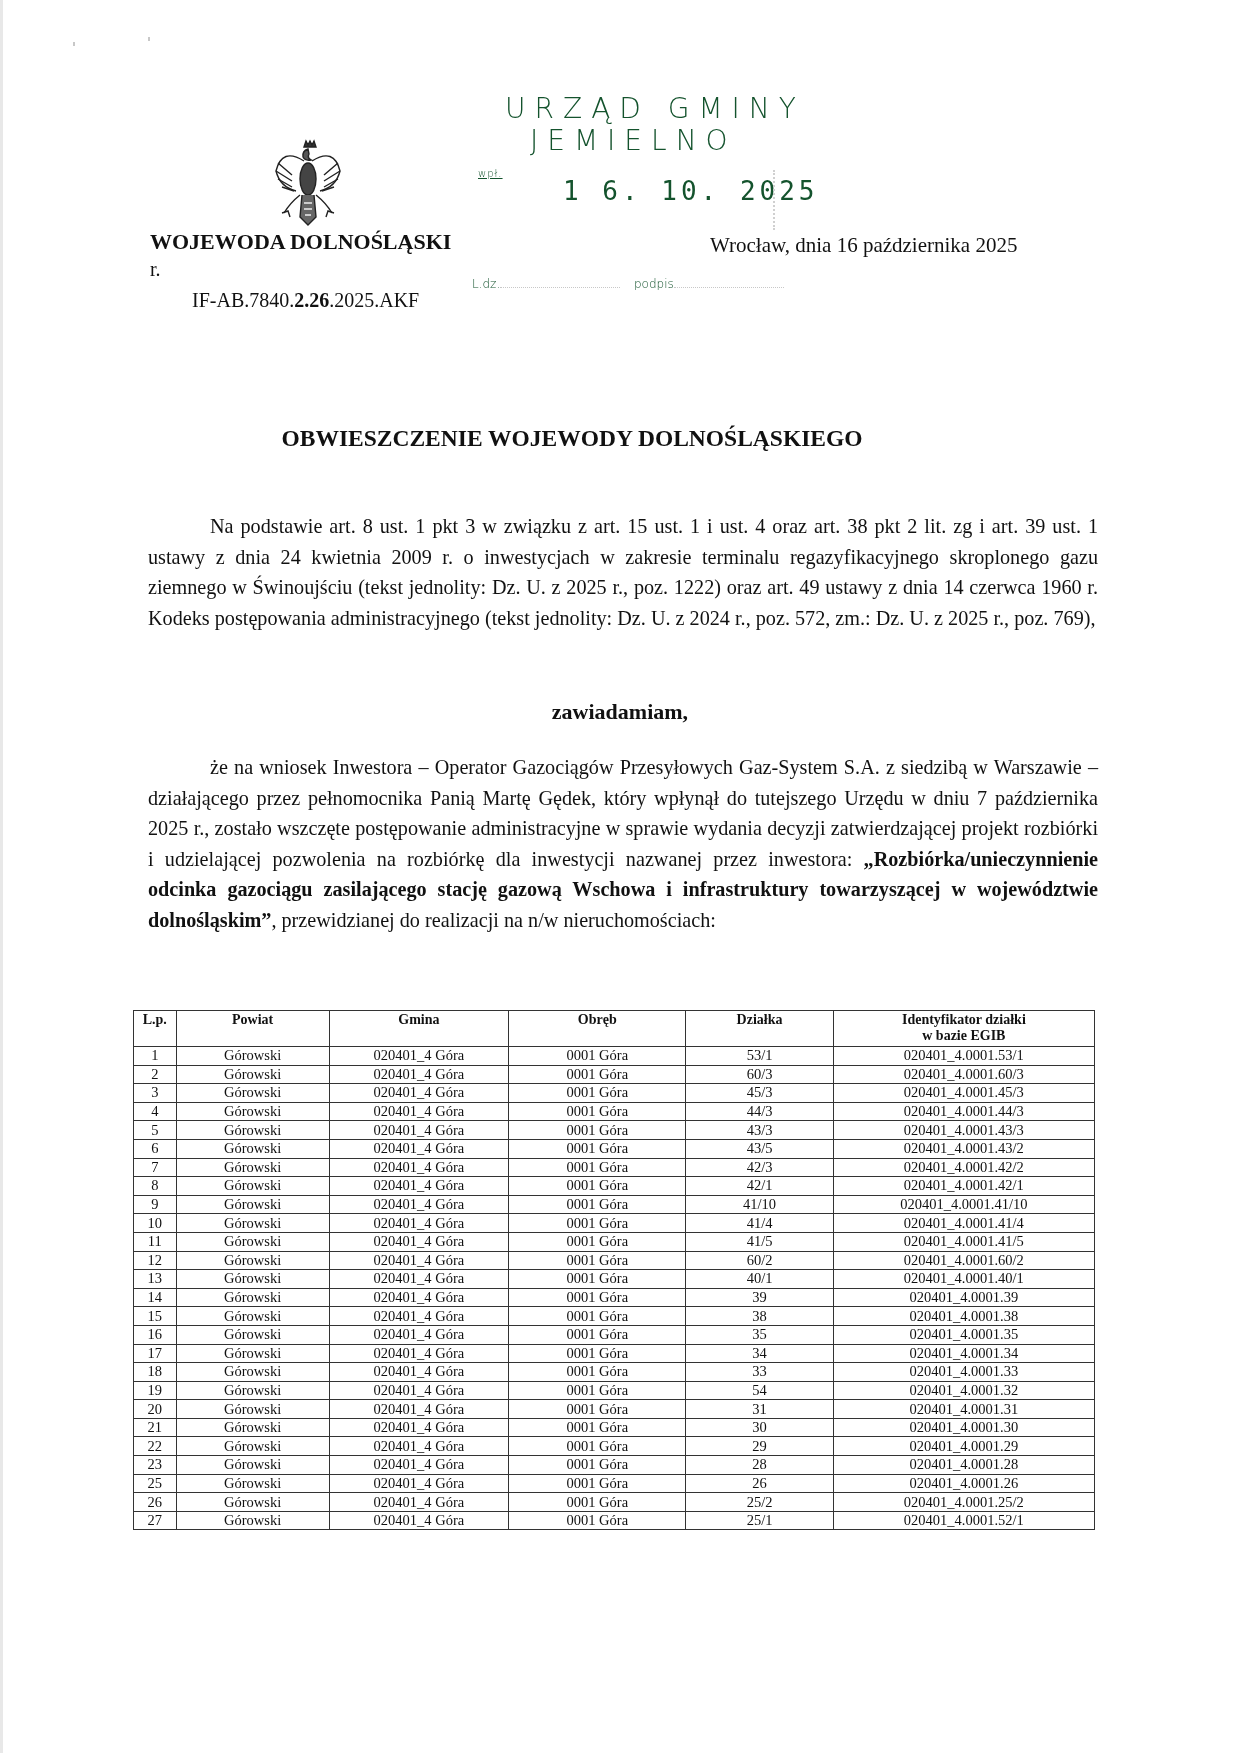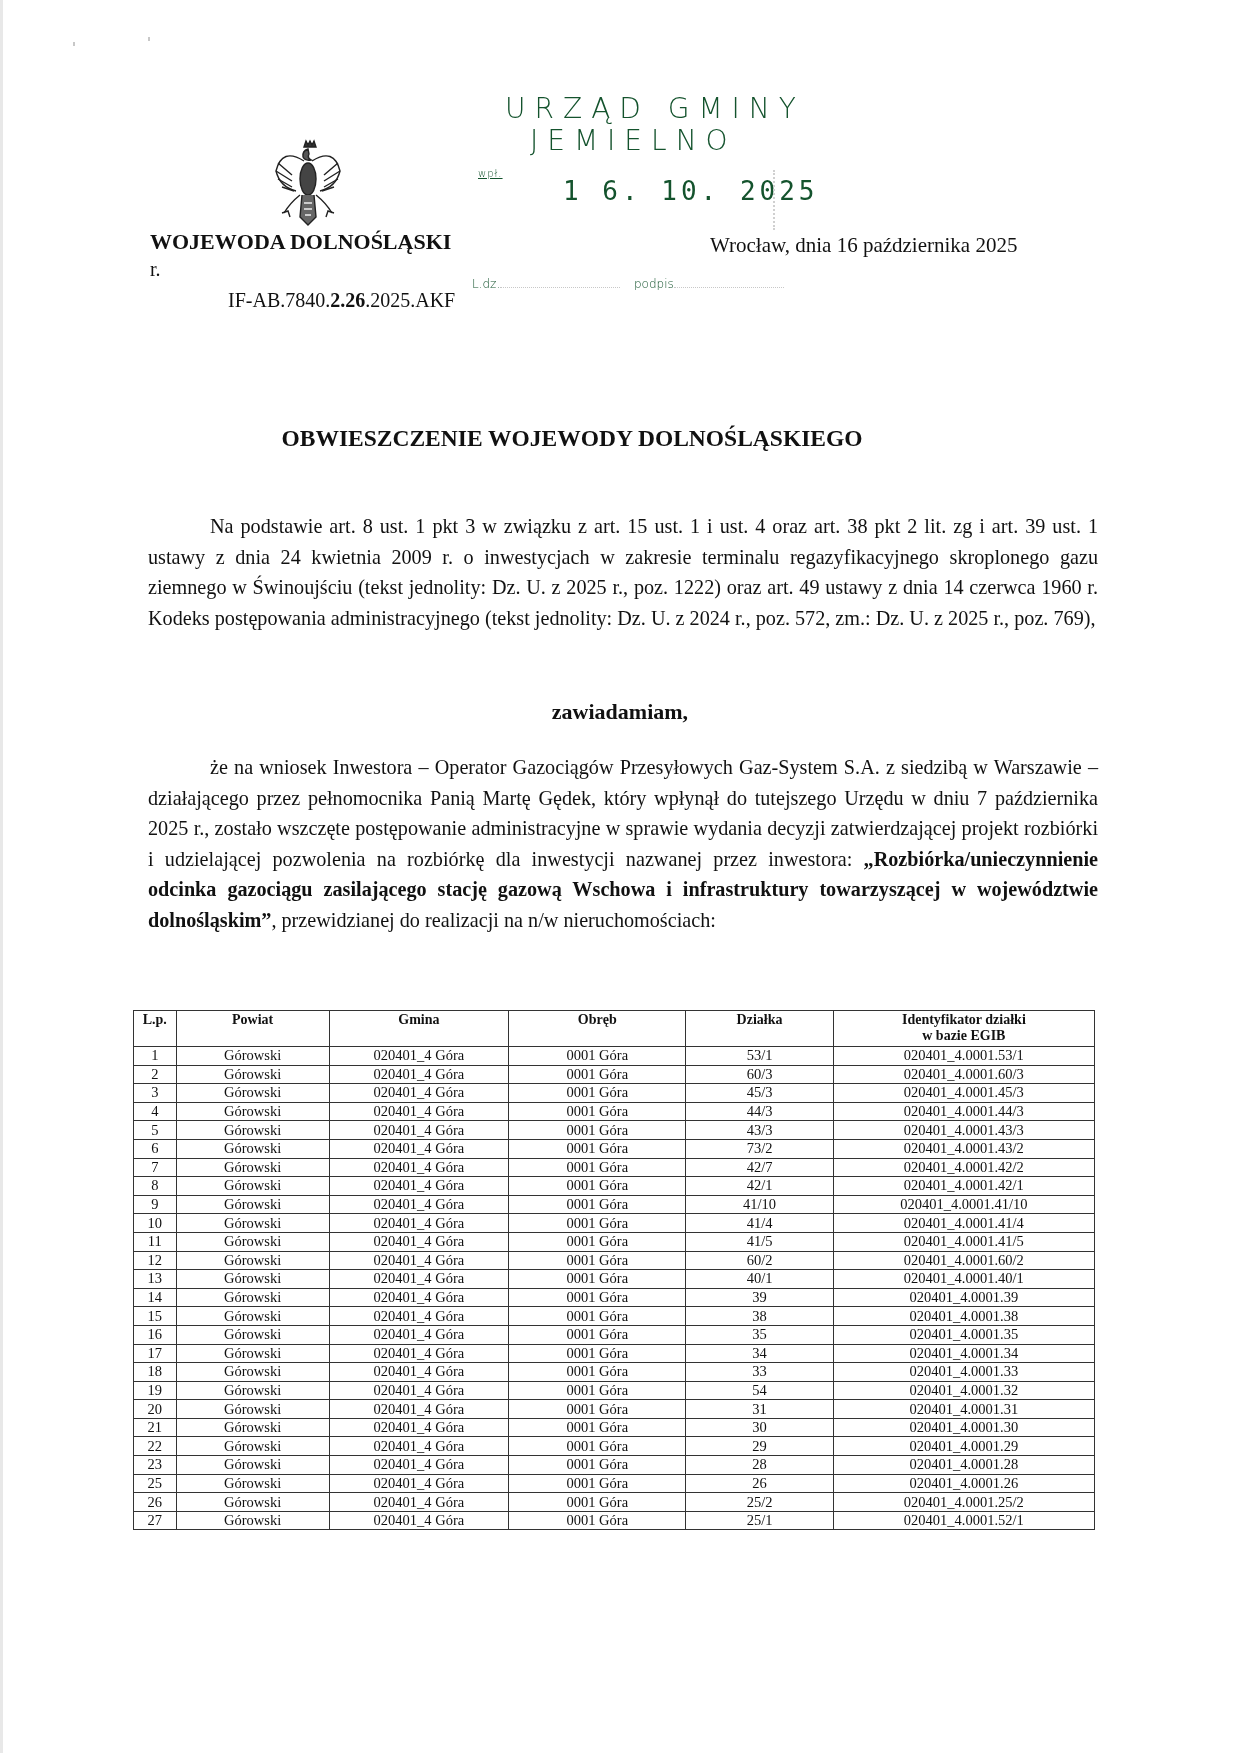--- a/index.html
+++ b/index.html
@@ -19,21 +19,21 @@
     #stamp-wpl { left: 478px; top: 168px; font-size: 10px; letter-spacing: 1px; text-decoration: underline; }
     #stamp-date { left: 563px; top: 176px; font-size: 26px; letter-spacing: 4px; font-family: "DejaVu Sans Mono", monospace; }
     #stamp-bar { left: 773px; top: 170px; width: 2px; height: 60px; border-left: 2px dotted #d0d0d0; }
     #stamp-ldz { left: 472px; top: 277px; font-size: 12px; letter-spacing: 0; }
     #stamp-podpis { left: 634px; top: 277px; font-size: 12px; letter-spacing: 0; }
     .dots { display:inline-block; border-bottom: 1px dotted #c8c8c8; vertical-align: baseline; }
 
     #authority { left: 150px; top: 229px; font-size: 22px; font-weight: bold; }
     #city-date { left: 710px; top: 233px; font-size: 21px; }
     #r-mark { left: 150px; top: 258px; font-size: 20px; }
-    #case-no { left: 192px; top: 289px; font-size: 20px; margin-left: 36px; }
+    #case-no { left: 192px; top: 289px; font-size: 20px; }
     #case-no b { font-weight: bold; }
 
     #title { left: 0; width: 1144px; top: 425px; text-align: center; font-size: 23.5px; font-weight: bold; }
 
     .para { left: 148px; width: 950px; font-size: 20.2px; line-height: 30.5px; text-align: justify; }
     #para1 { top: 511px; text-indent: 62px; }
     #inform { left: 0; width: 1240px; top: 699px; text-align: center; font-size: 22px; font-weight: bold; }
     #para2 { top: 752px; text-indent: 62px; }
     #para2 b { font-weight: bold; }
 
@@ -144,29 +144,29 @@
         <td>020401_4 Góra</td>
         <td>0001 Góra</td>
         <td>43/3</td>
         <td>020401_4.0001.43/3</td>
       </tr>
       <tr>
         <td>6</td>
         <td>Górowski</td>
         <td>020401_4 Góra</td>
         <td>0001 Góra</td>
-        <td>73/2</td>
+        <td>43/5</td>
         <td>020401_4.0001.43/2</td>
       </tr>
       <tr>
         <td>7</td>
         <td>Górowski</td>
         <td>020401_4 Góra</td>
         <td>0001 Góra</td>
-        <td>42/7</td>
+        <td>42/3</td>
         <td>020401_4.0001.42/2</td>
       </tr>
       <tr>
         <td>8</td>
         <td>Górowski</td>
         <td>020401_4 Góra</td>
         <td>0001 Góra</td>
         <td>42/1</td>
         <td>020401_4.0001.42/1</td>
       </tr>

